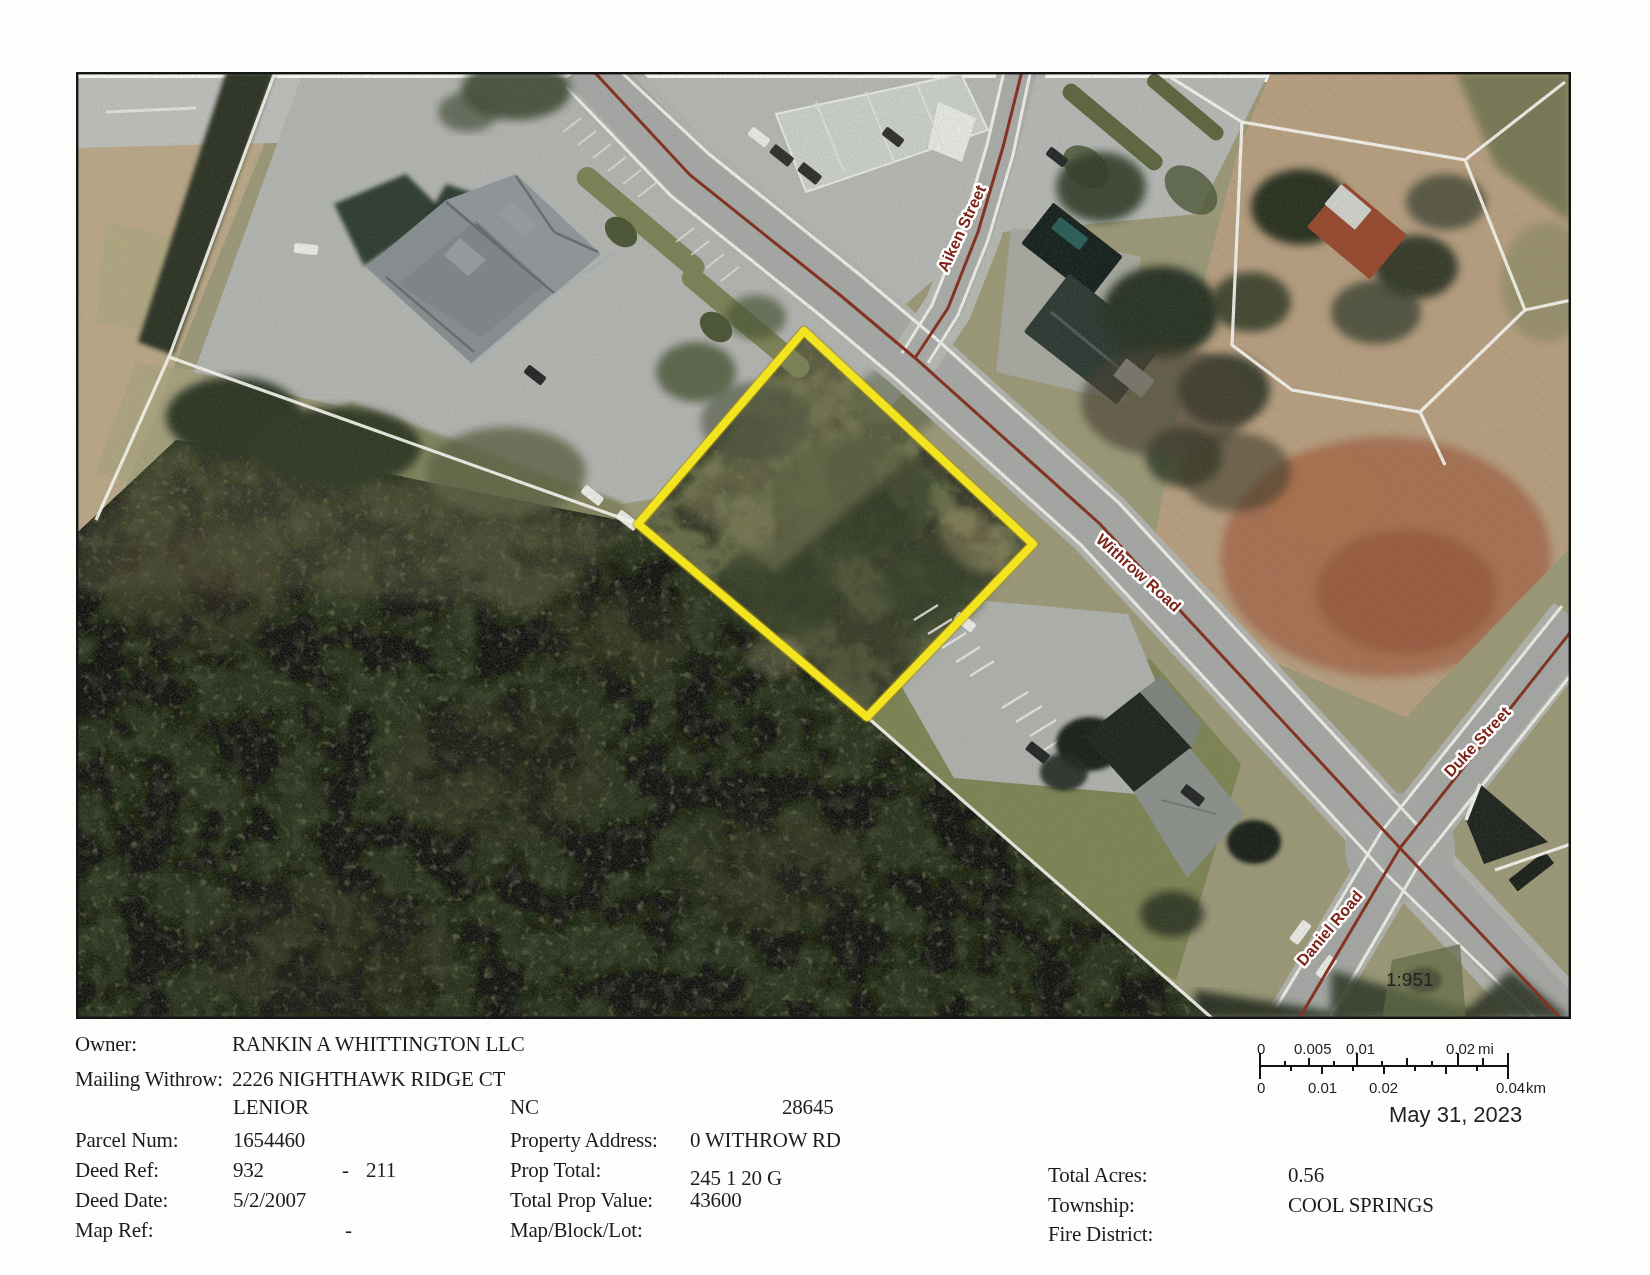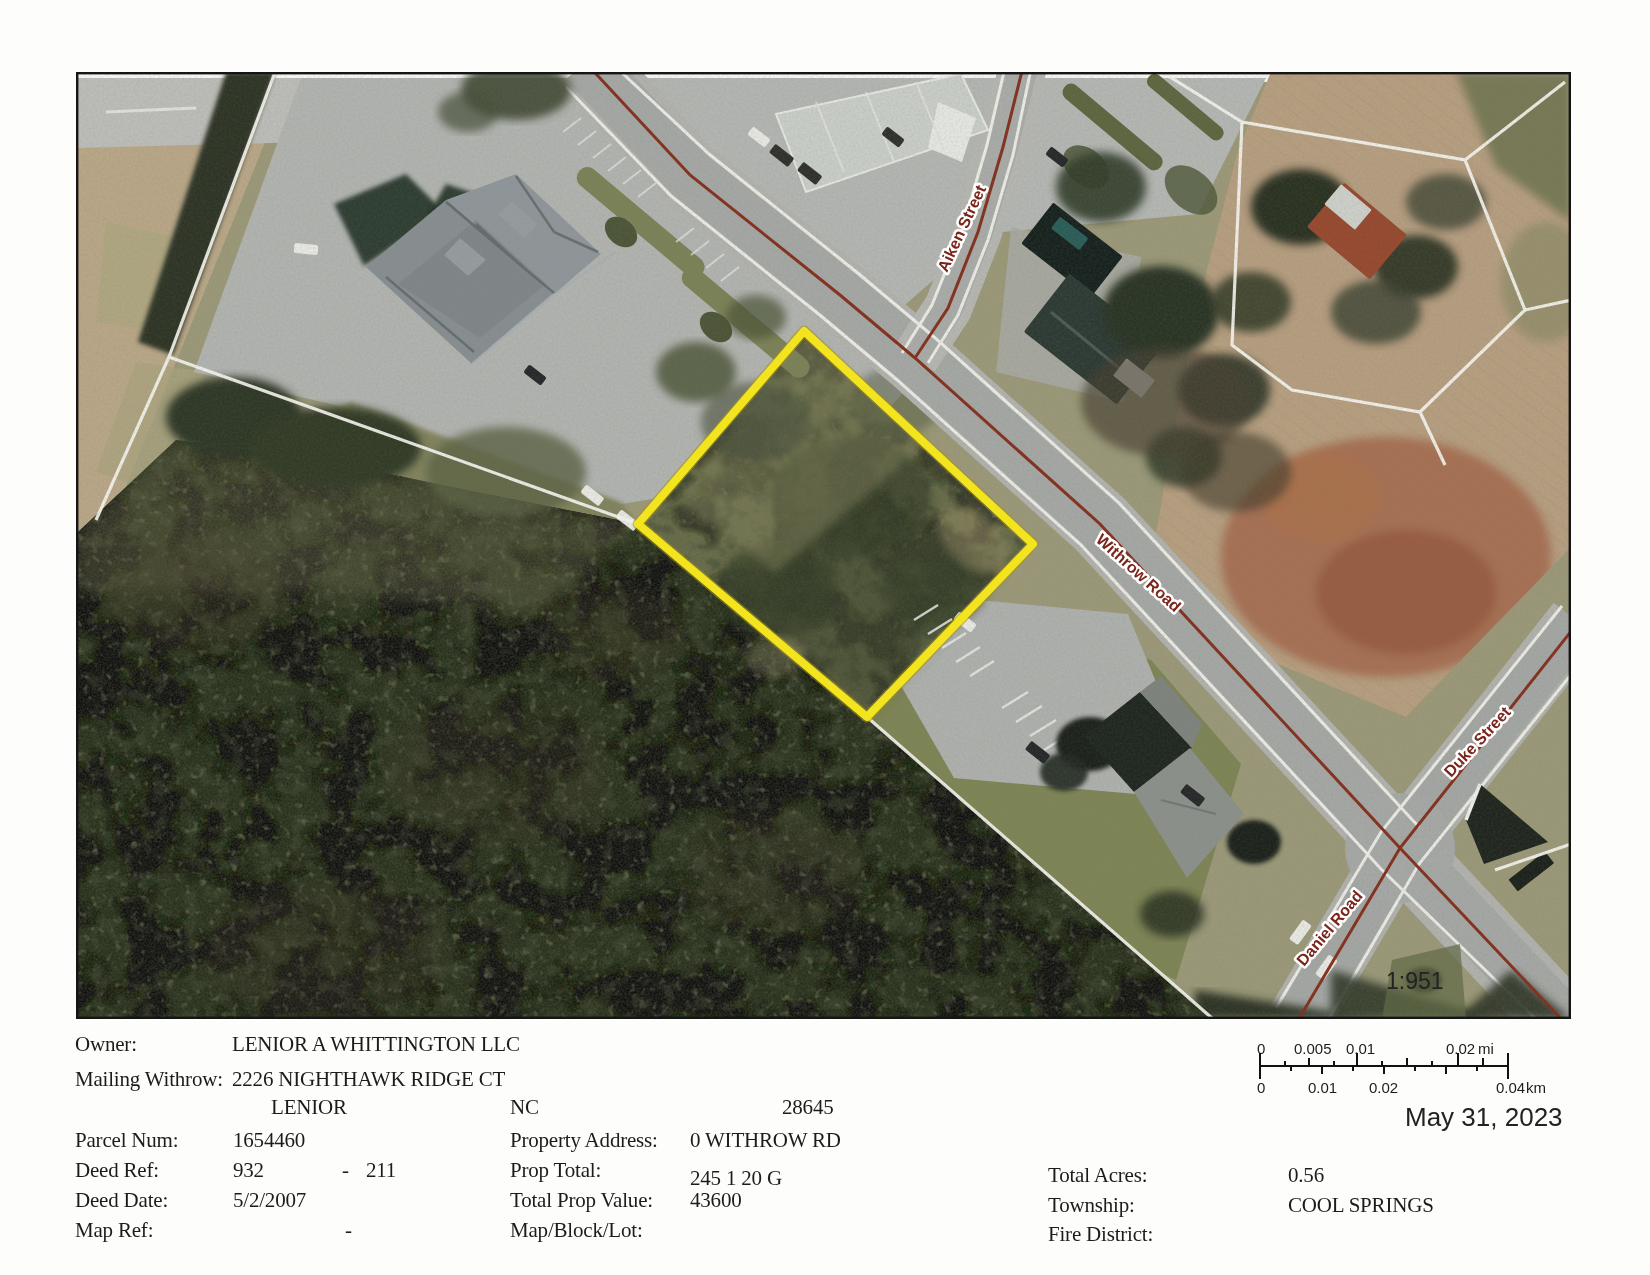--- a/index.html
+++ b/index.html
@@ -346,26 +346,26 @@
 <text x="0" y="0" font-size="16" transform="translate(871,201) rotate(-65)">Aiken Street</text>
 <text x="0" y="0" font-size="16" transform="translate(1375,706) rotate(-47)">Duke Street</text>
 <text x="0" y="0" font-size="16" transform="translate(1228,895) rotate(-50)">Daniel Road</text>
 </g>
 </g>
 
 <rect x="1.2" y="1.2" width="1492.6" height="944.6" fill="none" stroke="#151515" stroke-width="2.4"></rect>
 </svg>
 
 <div class="t" style="left:75px;top:1034px;">Owner:</div>
-<div class="t" style="left:232px;top:1034px;">LENIOR A WHITTINGTON LLC</div>
+<div class="t" style="left:232px;top:1034px;">RANKIN A WHITTINGTON LLC</div>
 
 <div class="t" style="left:75px;top:1069px;">Mailing Withrow:</div>
 <div class="t" style="left:232px;top:1069px;">2226 NIGHTHAWK RIDGE CT</div>
 
-<div class="t" style="left:233px;top:1097px;margin-left:38px;">LENIOR</div>
+<div class="t" style="left:233px;top:1097px;">LENIOR</div>
 <div class="t" style="left:510px;top:1097px;">NC</div>
 <div class="t" style="left:782px;top:1097px;">28645</div>
 
 <div class="t" style="left:75px;top:1130px;">Parcel Num:</div>
 <div class="t" style="left:233px;top:1130px;">1654460</div>
 <div class="t" style="left:510px;top:1130px;">Property Address:</div>
 <div class="t" style="left:690px;top:1130px;">0 WITHROW RD</div>
 
 <div class="t" style="left:75px;top:1160px;">Deed Ref:</div>
 <div class="t" style="left:233px;top:1160px;">932</div>
@@ -384,21 +384,21 @@
 <div class="t" style="left:690px;top:1168px;">245 1 20 G</div>
 
 <div class="t" style="left:1048px;top:1165px;">Total Acres:</div>
 <div class="t" style="left:1288px;top:1165px;">0.56</div>
 
 <div class="t" style="left:1048px;top:1195px;">Township:</div>
 <div class="t" style="left:1288px;top:1195px;">COOL SPRINGS</div>
 
 <div class="t" style="left:1048px;top:1224px;">Fire District:</div>
 
-<div class="s" style="left:1386px;top:970px;font-size:23px;">1:951</div>
+<div class="s" style="left:1386px;top:970px;font-size:19px;">1:951</div>
 
 <svg class="s" style="left:1250px;top:1040px;" width="310" height="70" viewBox="0 0 310 70">
 <g font-family="'Liberation Sans',sans-serif" font-size="15" fill="#1d1d1d">
 <text x="7" y="14">0</text>
 <text x="44" y="14">0.005</text>
 <text x="96" y="14">0.01</text>
 <text x="196" y="14">0.02</text>
 <text x="228" y="14">mi</text>
 <text x="7" y="53">0</text>
 <text x="58" y="53">0.01</text>
@@ -424,13 +424,13 @@
 <line x1="72" y1="26" x2="72" y2="34"></line>
 <line x1="103" y1="26" x2="103" y2="31"></line>
 <line x1="134" y1="26" x2="134" y2="34"></line>
 <line x1="165" y1="26" x2="165" y2="31"></line>
 <line x1="196" y1="26" x2="196" y2="34"></line>
 <line x1="227" y1="26" x2="227" y2="31"></line>
 <line x1="258" y1="26" x2="258" y2="39"></line>
 </g>
 </svg>
 
-<div class="s" style="left:1389px;top:1104px;font-size:26px;margin-left:16px;">May 31, 2023</div>
+<div class="s" style="left:1389px;top:1104px;font-size:22px;">May 31, 2023</div>
 
 </body></html>

